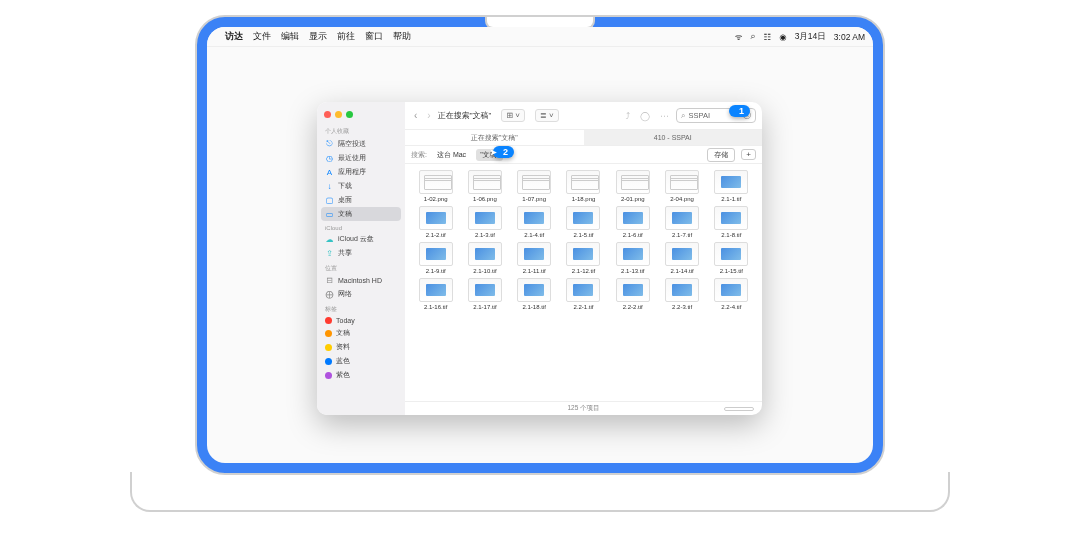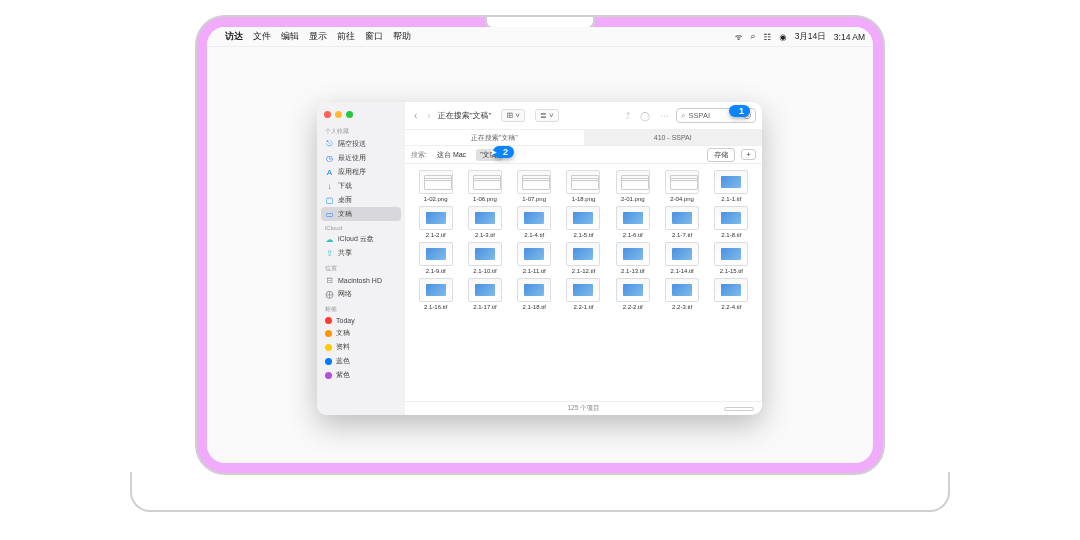--- a/index.html
+++ b/index.html
@@ -1,19 +1,19 @@
 <!DOCTYPE html>
 <html><head>
 <meta charset="utf-8">
 <style>
   * { box-sizing: border-box; margin: 0; padding: 0; font-family: -apple-system, "Helvetica Neue", Arial, sans-serif; }
   body { background: #fff; width: 1080px; height: 540px; overflow: hidden; position: relative; }
 
   
-  .laptop-frame { position: absolute; left: 195px; top: 15px; width: 690px; height: 460px; border: 2px solid #d0d0d0; border-radius: 30px; background: #f0abfc; }
+  .laptop-frame { position: absolute; left: 195px; top: 15px; width: 690px; height: 460px; border: 2px solid #d0d0d0; border-radius: 30px; background: #3b82f6; }
   .laptop-base { position: absolute; left: 130px; top: 472px; width: 820px; height: 40px; border: 2px solid #d0d0d0; border-top: none; border-radius: 0 0 20px 20px; }
   .laptop-notch { position: absolute; left: 50%; top: 0; transform: translateX(-50%); width: 110px; height: 12px; border: 2px solid #d0d0d0; border-top: none; border-radius: 0 0 8px 8px; background: #fff; }
 
   
   .screen { position: absolute; left: 10px; top: 10px; right: 10px; bottom: 10px; border-radius: 18px; overflow: hidden; background: #fafafa; }
 
   
   .menubar { height: 20px; background: rgba(250,250,250,0.95); display: flex; align-items: center; font-size: 9px; color: #222; padding: 0 8px; gap: 10px; border-bottom: 1px solid #eee; }
   .menubar .left { display: flex; gap: 10px; align-items: center; }
   .menubar .right { margin-left: auto; display: flex; gap: 8px; align-items: center; font-size: 8.5px; }
@@ -85,21 +85,21 @@
         <span>前往</span>
         <span>窗口</span>
         <span>帮助</span>
       </div>
       <div class="right">
         <span>ᯤ</span>
         <span style="font-size:9px">⌕</span>
         <span>☷</span>
         <span>◉</span>
         <span>3月14日</span>
-        <span>3:14 AM</span>
+        <span>3:02 AM</span>
       </div>
     </div>
 
     <div class="finder">
       <div class="sidebar">
         <div class="traffic">
           <span class="tl-r"></span>
           <span class="tl-y"></span>
           <span class="tl-g"></span>
         </div>

